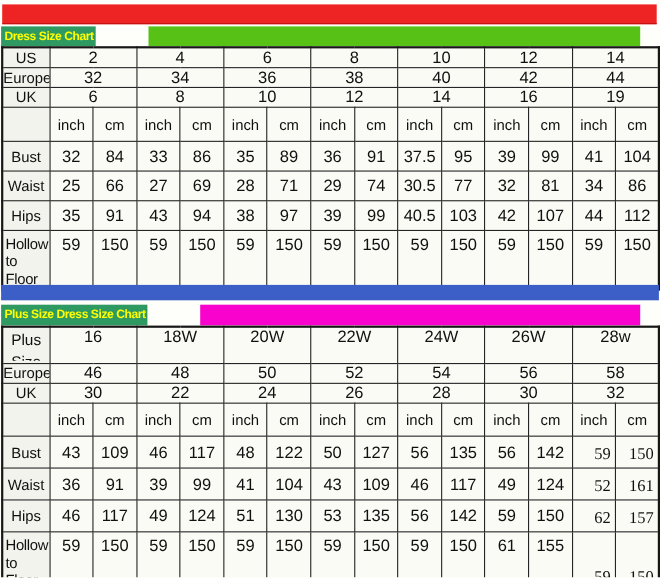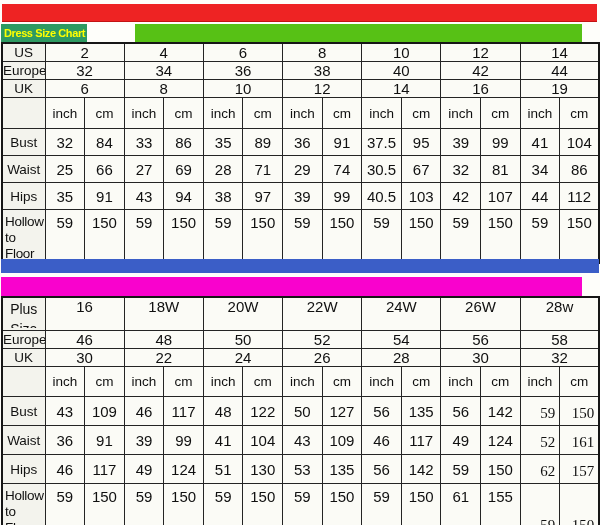--- a/index.html
+++ b/index.html
@@ -147,21 +147,21 @@
         <td class="lbl">Waist</td>
       <td>25</td>
           <td>66</td>
           <td>27</td>
           <td>69</td>
           <td>28</td>
           <td>71</td>
           <td>29</td>
           <td>74</td>
           <td>30.5</td>
-          <td>67</td>
+          <td>77</td>
           <td>32</td>
           <td>81</td>
           <td>34</td>
           <td>86</td>
         </tr>
       <tr class="mrow">
         <td class="lbl">Hips</td>
       <td>35</td>
           <td>91</td>
           <td>43</td>
@@ -193,20 +193,21 @@
           <td>150</td>
           <td>59</td>
           <td>150</td>
         </tr>
     </tbody>
   </table>
 
   <div class="bluebar"></div>
 
   <div class="titlebar tb2">
+    <div class="tlabel">Plus Size Dress Size Chart</div>
     <div class="tfill"></div>
   </div>
 
   <table class="tbl tbl2">
     <colgroup>
       <col class="c0">
         <col class="c">
         <col class="c">
         <col class="c">
         <col class="c">

